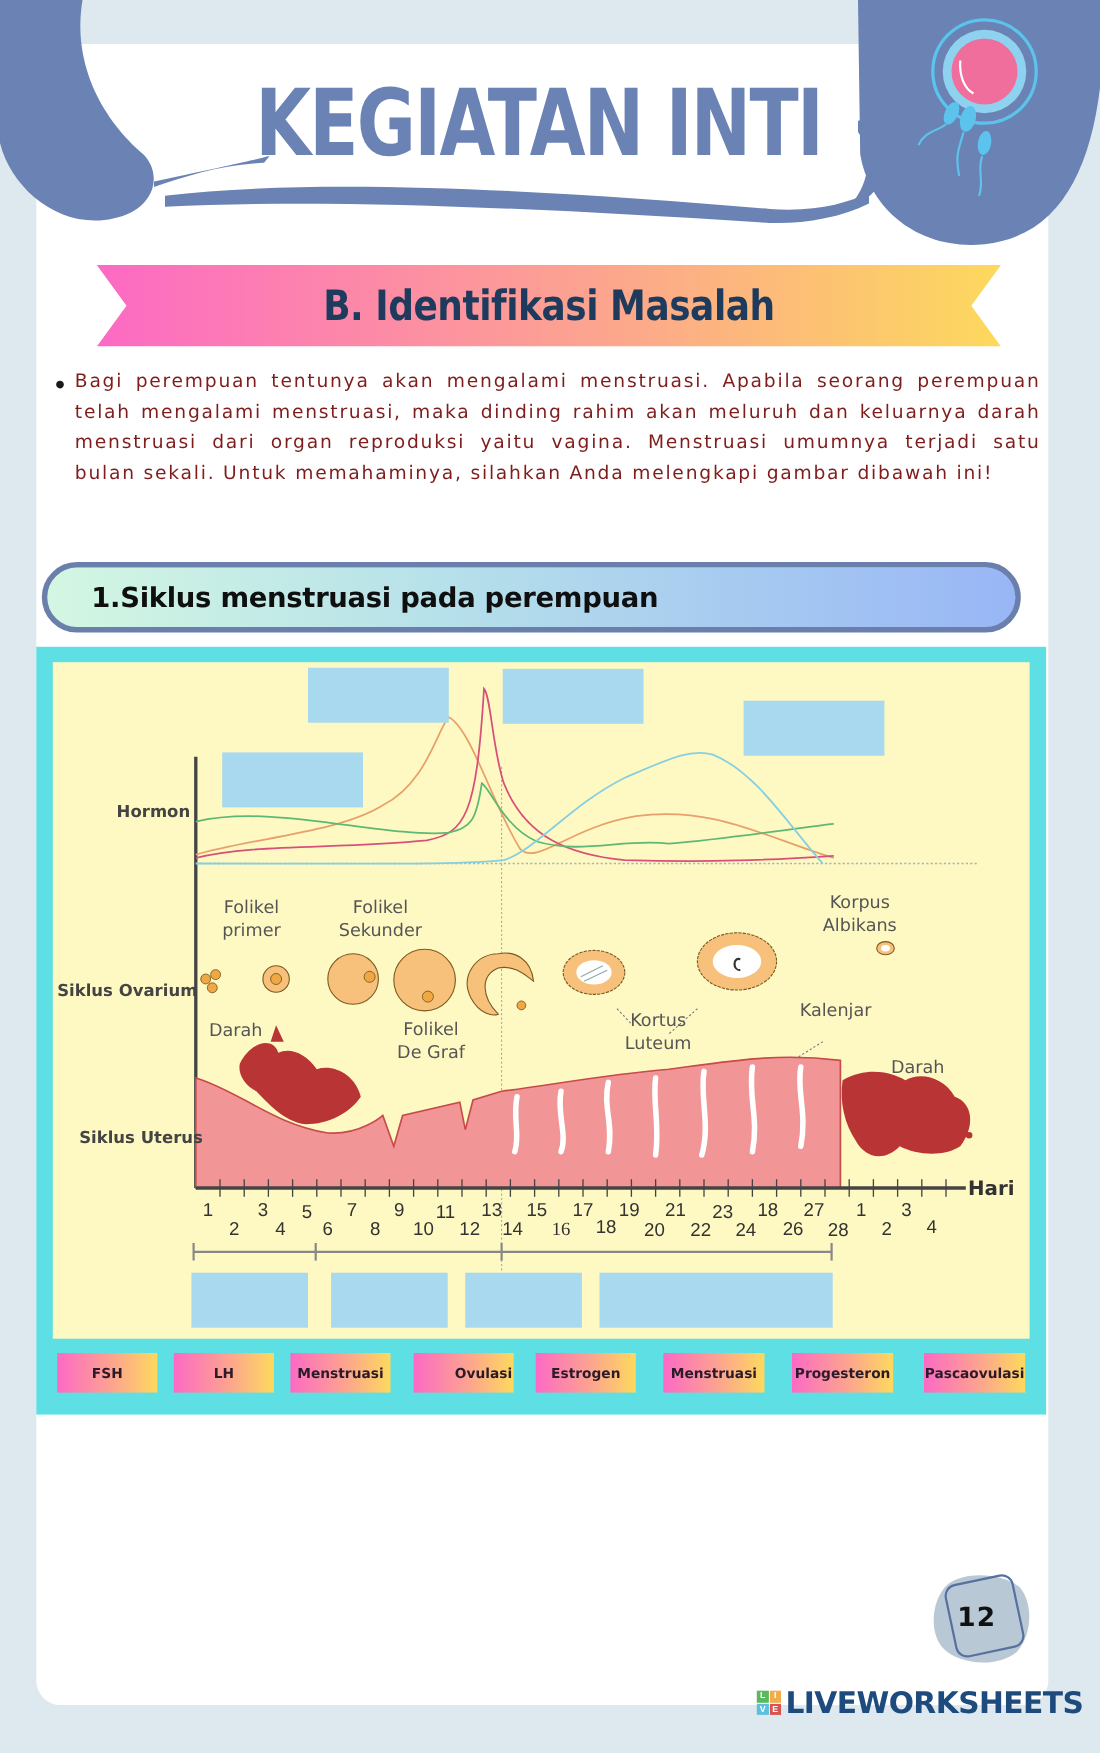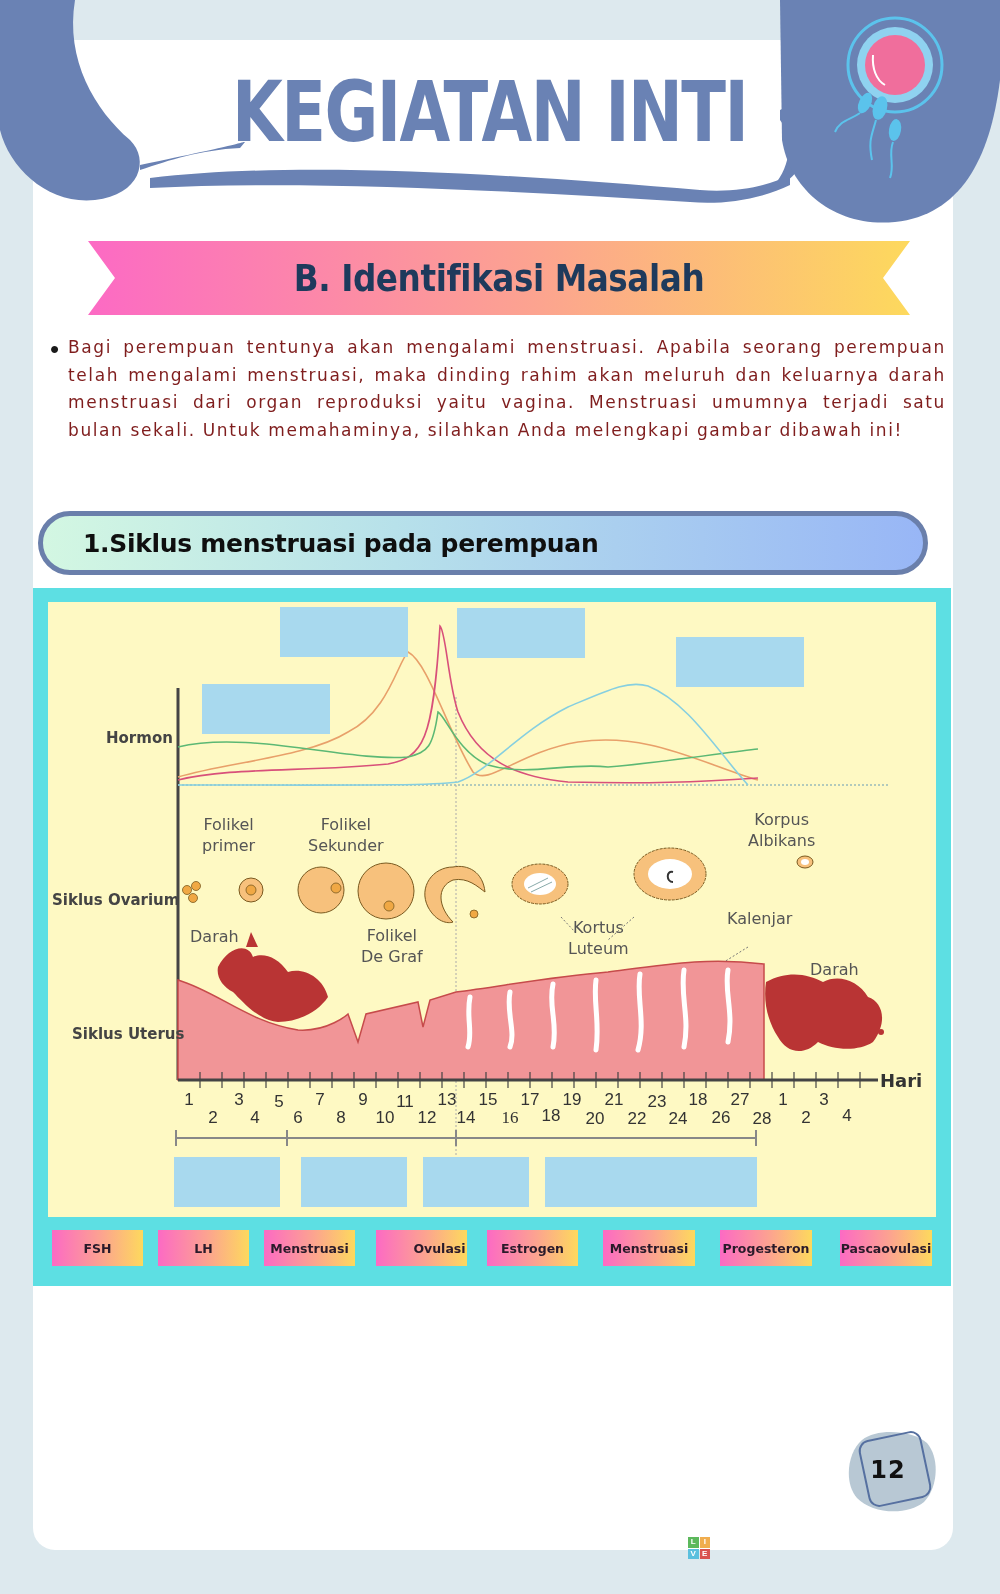--- a/index.html
+++ b/index.html
@@ -306,13 +306,14 @@
 </svg>
 <div class="page-num">12</div>
 
 <div class="brand">
   <div class="brand-logo">
     <i style="background:#5cb85c;">L</i>
     <i style="background:#f0ad4e;">I</i>
     <i style="background:#5bc0de;">V</i>
     <i style="background:#d9534f;">E</i>
   </div>
+  <span class="brand-text">LIVEWORKSHEETS</span>
 </div>
 
 </body></html>

